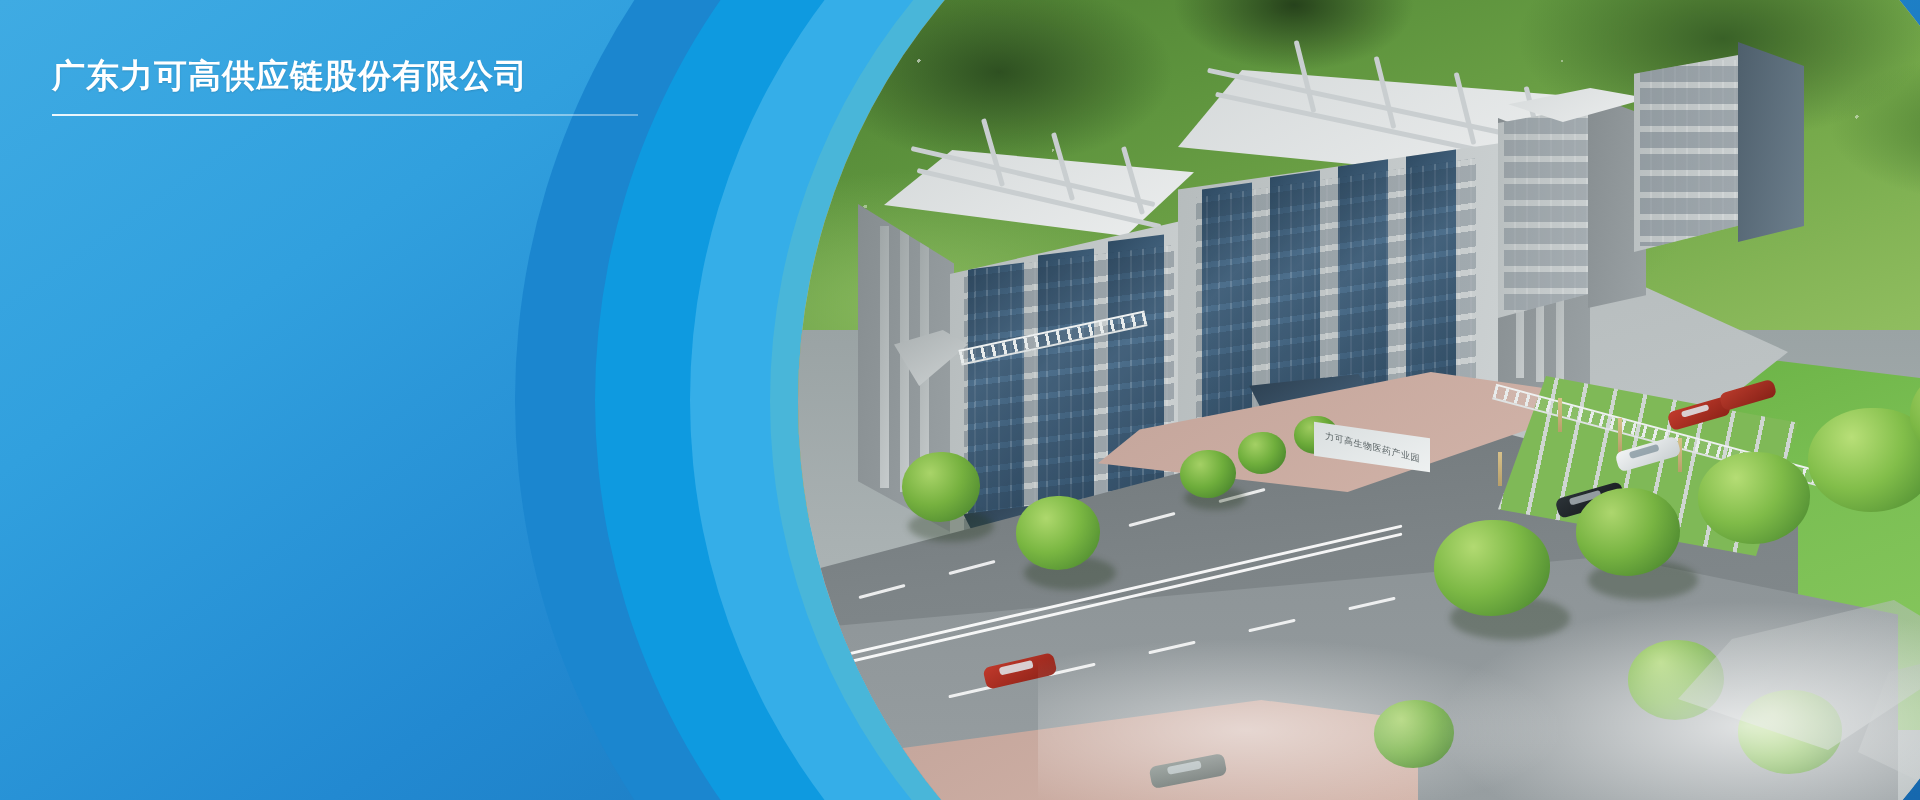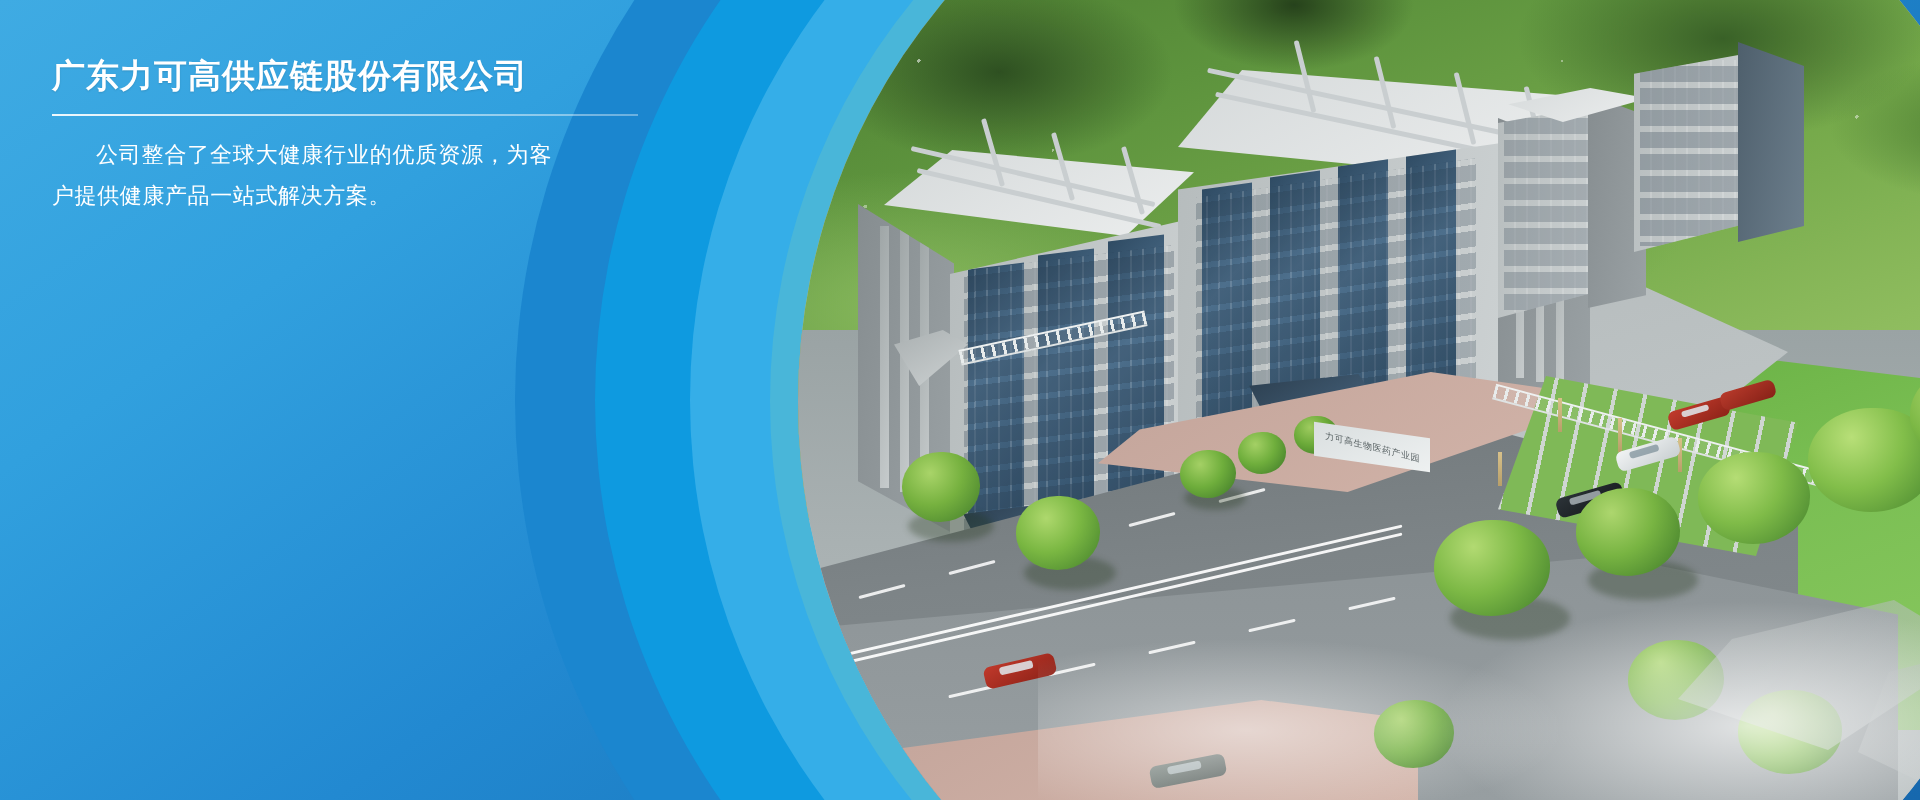--- a/index.html
+++ b/index.html
@@ -417,17 +417,16 @@
       <div class="haze2"></div>
     </div>
   </div>
 
   <div class="text-panel">
     <h1 class="company-title">广东力可高供应链股份有限公司</h1>
 
     <div class="title-rule"></div>
 
     <div class="body-copy">
-      <p>公司整合了全球大健康行业的优质资源，为客户提供健康产品一站式解决方案。</p>
     </div>
   </div>
 
 </div>
 
 </body></html>

